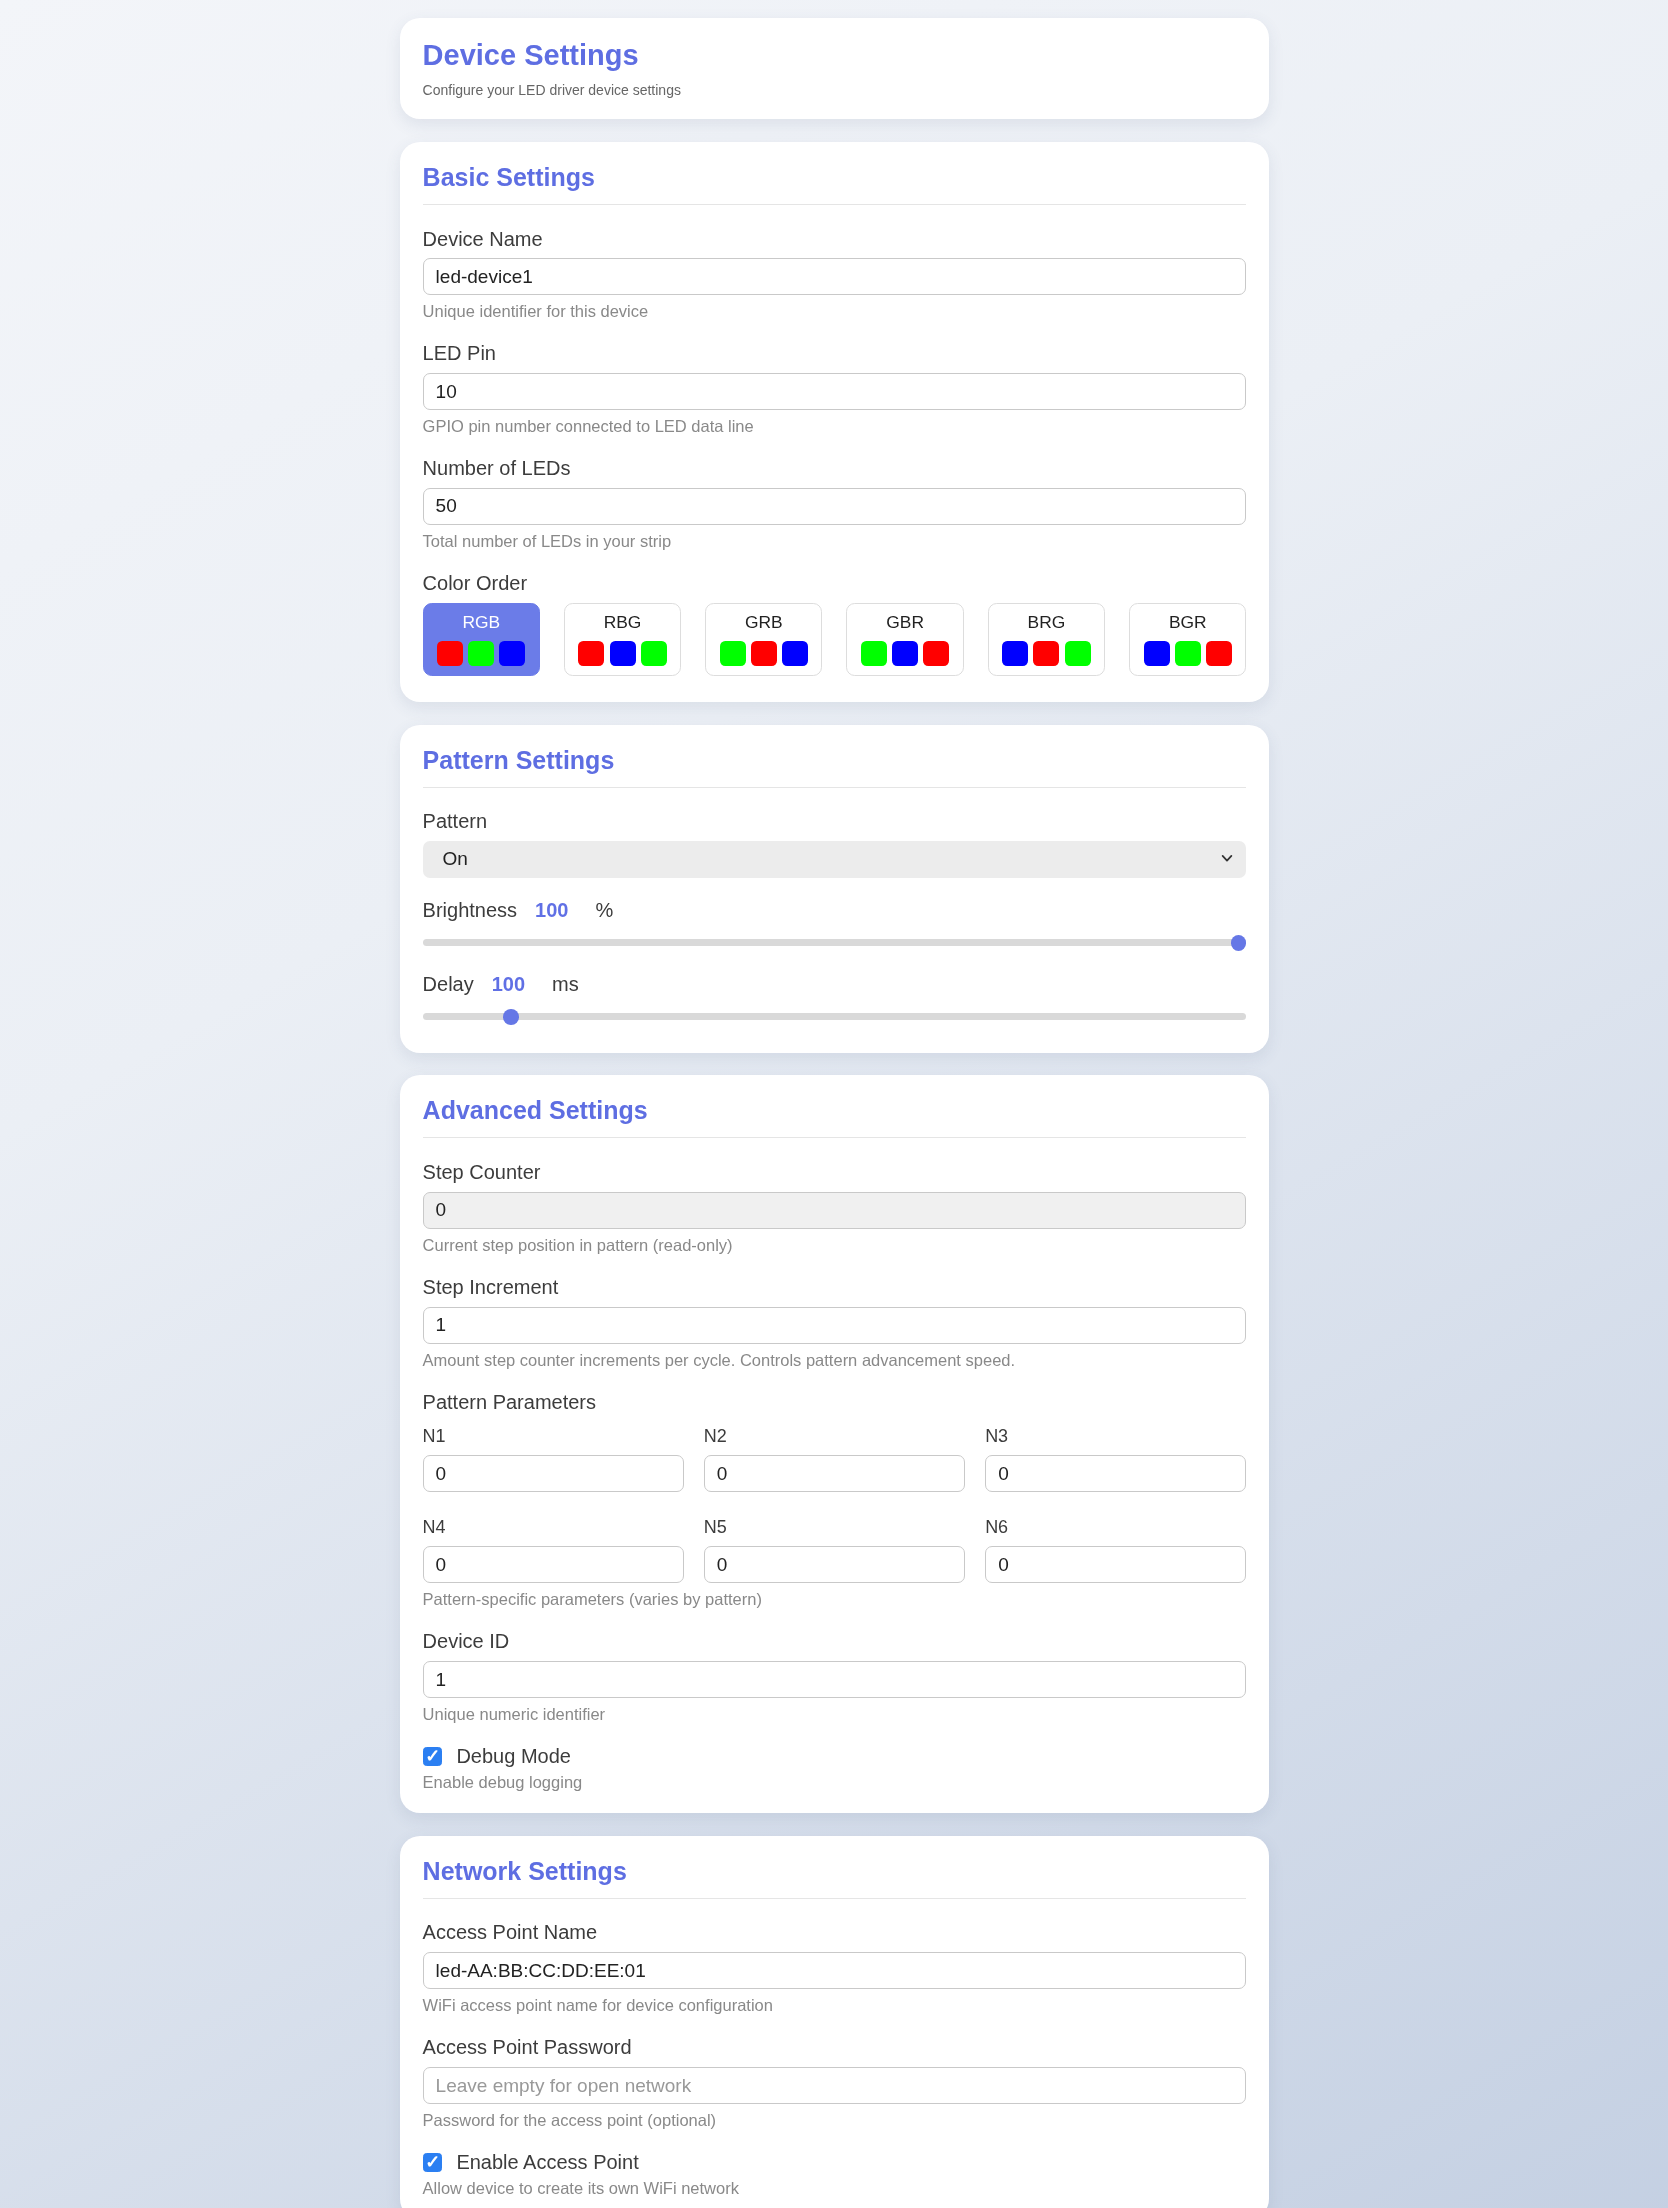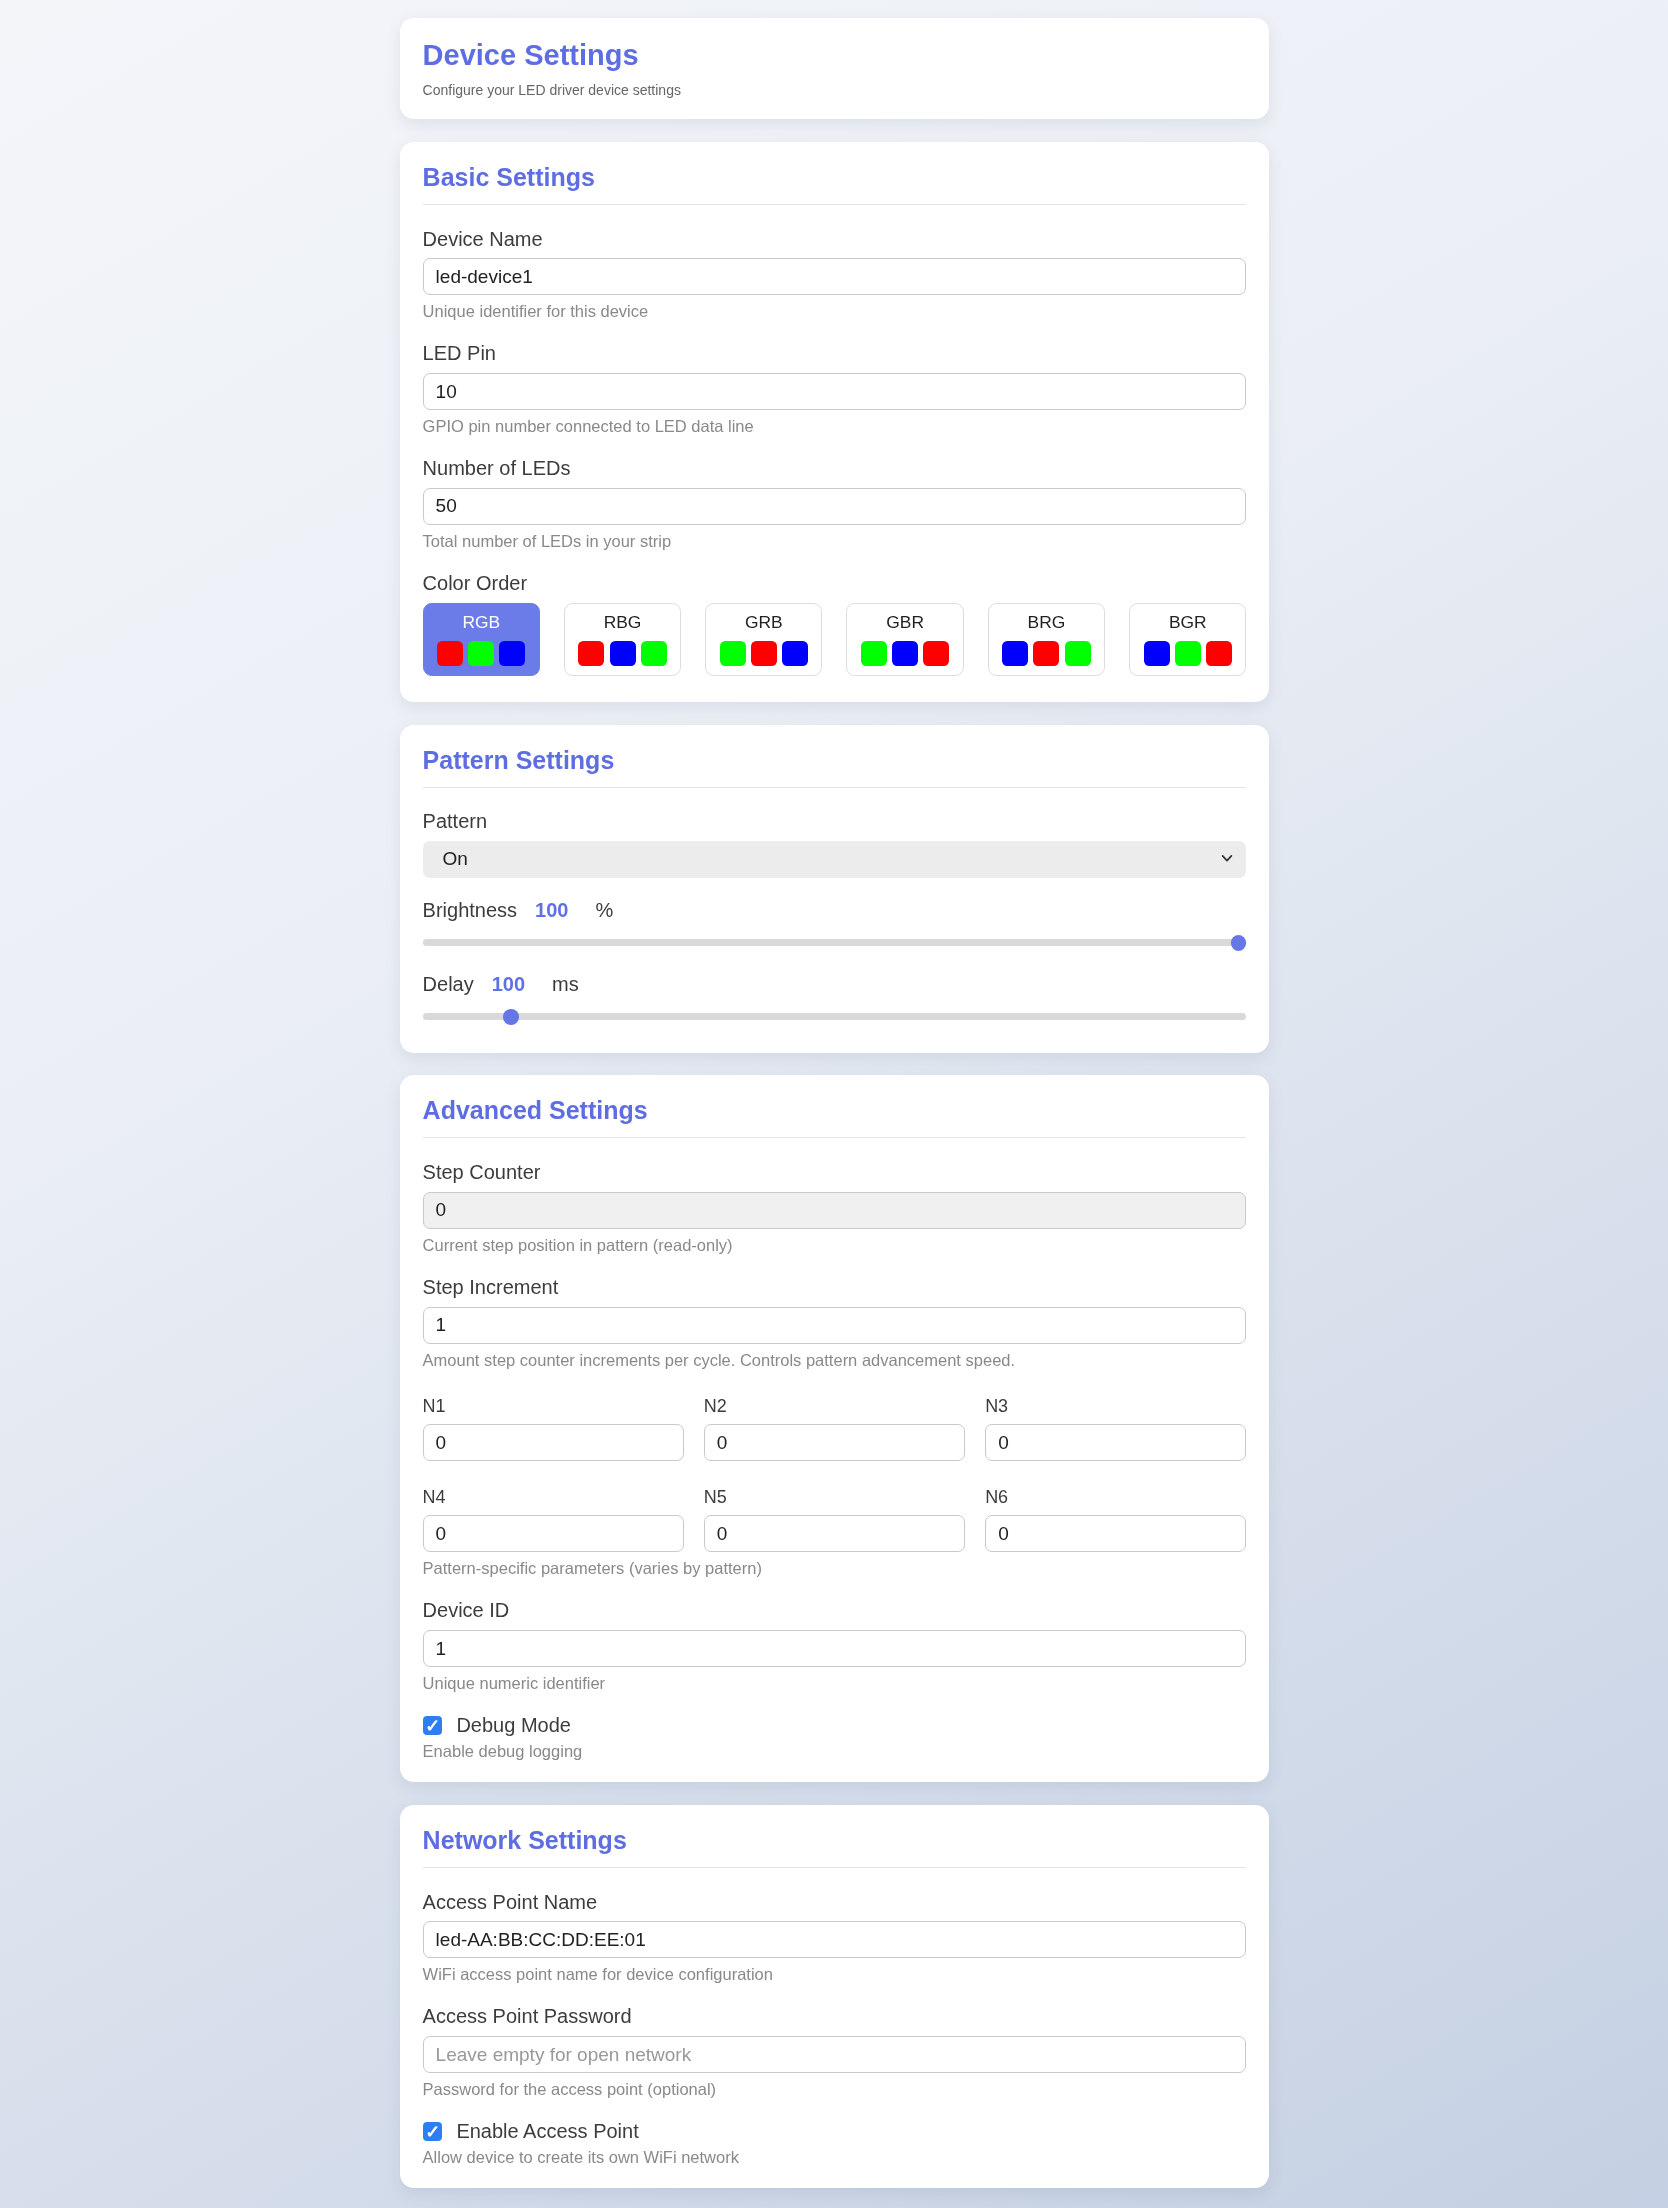--- a/index.html
+++ b/index.html
@@ -7,21 +7,21 @@
   body {
     min-height:2208px;
     font-family:"Liberation Sans", sans-serif;
     background:linear-gradient(150deg,#f3f5f9 0%,#ebeff5 35%,#c3cfe2 100%);
     color:#333;
     padding:18px 0 40px 0;
   }
   .container { width:869px; margin:0 auto; }
   .card {
     background:#fff;
-    border-radius:14px;
+    border-radius:20px;
     box-shadow:0 5.2px 15.6px rgba(60,80,120,.10);
     padding:21px 22.6px;
     margin-bottom:22.6px;
   }
   
   .page-title { color:#5e6ee2; font-size:29px; font-weight:700; margin-bottom:10.4px; }
   .page-subtitle { color:#666; font-size:14px; }
   
   .section-title { color:#5e6ee2; font-size:25px; font-weight:700; margin-bottom:12px; }
   .section-divider { border:none; border-top:1.7px solid #e5e5e5; margin-bottom:22.6px; }
@@ -233,20 +233,21 @@
       <div class="field-help">Current step position in pattern (read-only)</div>
     </div>
 
     <div class="form-group">
       <label class="field-label">Step Increment</label>
       <input class="text-input" type="text" value="1" style="">
       <div class="field-help">Amount step counter increments per cycle. Controls pattern advancement speed.</div>
     </div>
 
     <div class="form-group">
+      <label class="field-label">Pattern Parameters</label>
       <div class="params-grid">
         <div>
           <label class="param-label">N1</label>
           <input class="text-input" type="text" value="0" style="">
         </div>
         <div>
           <label class="param-label">N2</label>
           <input class="text-input" type="text" value="0" style="">
         </div>
         <div>

